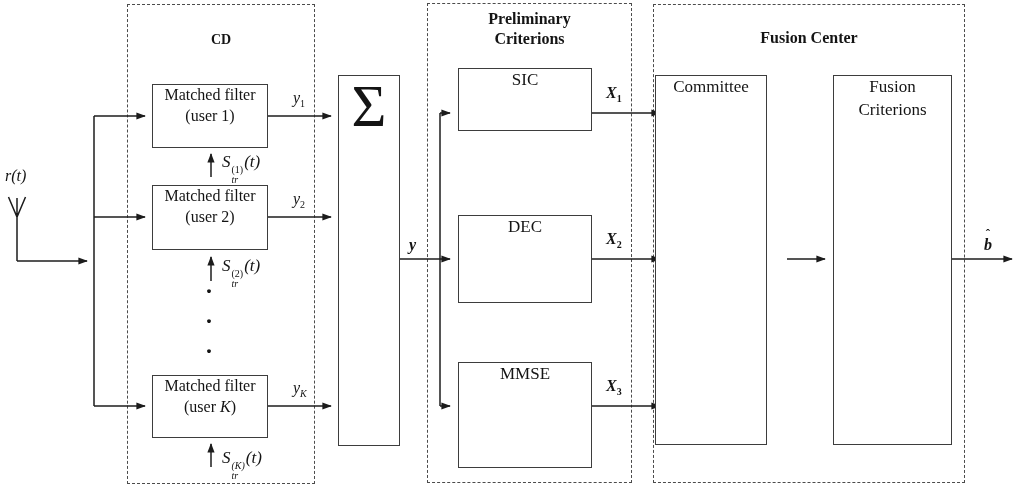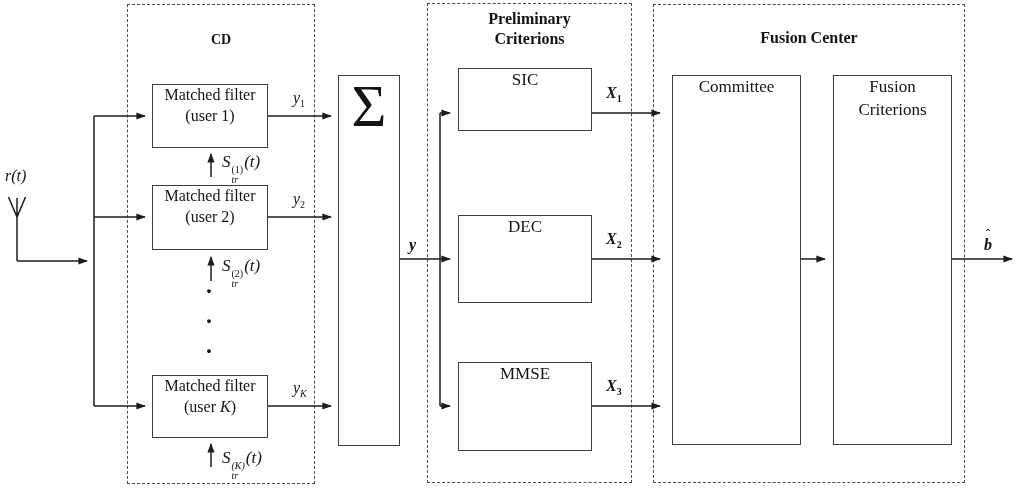--- a/index.html
+++ b/index.html
@@ -100,25 +100,25 @@
   <div class="box" style="left:338px; top:75px; width:62px; height:371px;">
     <span class="sigma">Σ</span>
   </div>
 
   <div class="box" style="left:458px; top:68px; width:134px; height:63px;">
     <span class="boxlabel">SIC</span>
   </div>
   <div class="box" style="left:458px; top:215px; width:134px; height:88px;">
     <span class="boxlabel">DEC</span>
   </div>
-  <div class="box" style="left:458px; top:362px; width:134px; height:89px;">
+  <div class="box" style="left:458px; top:362px; width:134px; height:106px;">
     <span class="boxlabel">MMSE</span>
   </div>
 
-  <div class="box" style="left:672px; top:75px; width:129px; height:370px;">
+  <div class="box" style="left:655px; top:75px; width:112px; height:370px;">
     <span class="boxlabel">Committee</span>
   </div>
   <div class="box" style="left:833px; top:75px; width:119px; height:370px;">
     <div class="boxlabel">
       <span>Fusion</span><br>
       <span>Criterions</span>
     </div>
   </div>
 
   <div class="sig it" style="left:5px; top:167px;">

